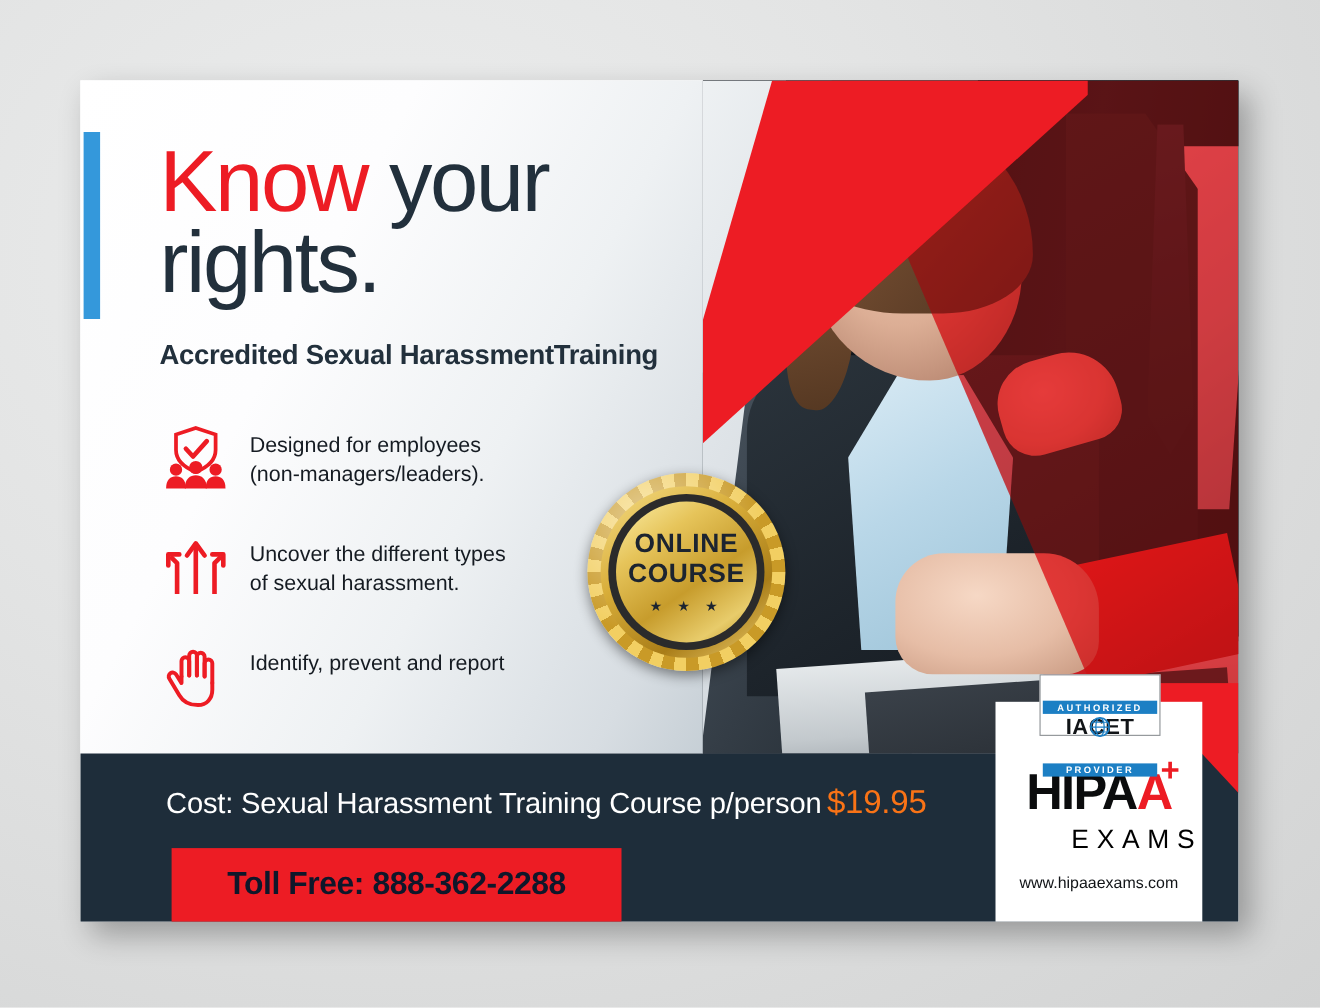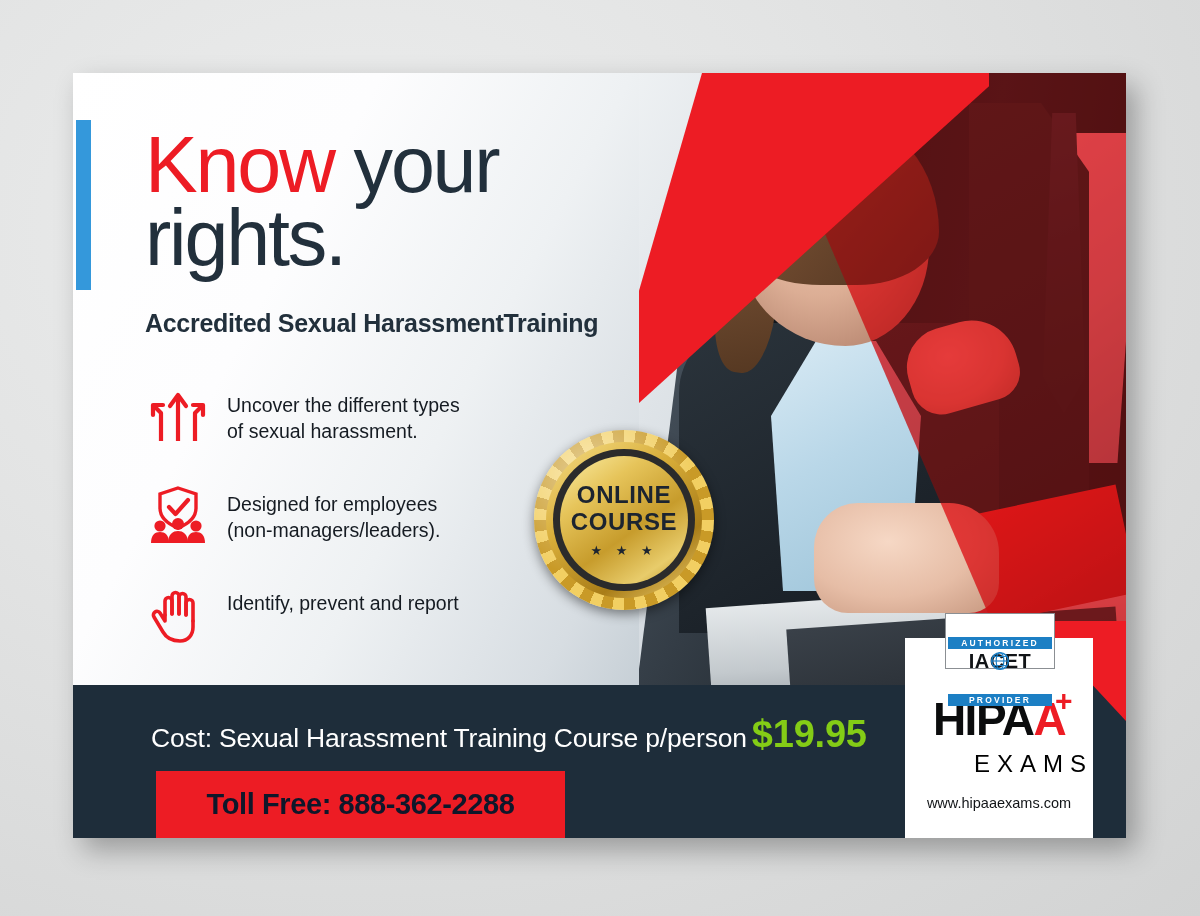--- a/index.html
+++ b/index.html
@@ -267,23 +267,23 @@
   }
   .cost-line {
     position: absolute;
     left: 78px; top: 28px;
     font-size: 26.5px;
     color: #ffffff;
     white-space: nowrap;
     letter-spacing: -0.2px;
   }
   .cost-price {
-    color: #84cc16;
-    font-weight: bold;
-    font-size: 38px;
+    color: #f97316;
+    font-weight: normal;
+    font-size: 30px;
     margin-left: 5px;
   }
   .tollfree-box {
     position: absolute;
     left: 83px; top: 86px;
     width: 409px; height: 67px;
     background: #ed1c24;
     display: flex;
     align-items: center;
     justify-content: center;
@@ -400,56 +400,56 @@
     <div class="blue-accent-bar"></div>
 
     <div class="headline">
       <span class="hl-red">Know</span><span> your</span><br>
       <span>rights.</span>
     </div>
 
     <div class="subheadline">Accredited Sexual HarassmentTraining</div>
 
     <div class="feature-list">
+
+      <div class="feature-row">
+        <div class="feature-icon">
+          <svg width="56" height="58" viewBox="0 0 56 58">
+            <path d="M28 2 L46 8 L46 22 C46 32 38 38 28 42 C18 38 10 32 10 22 L10 8 Z" fill="none" stroke="#ed1c24" stroke-width="3.4"></path>
+            <path d="M19 21 L25.5 28 L38 14" fill="none" stroke="#ed1c24" stroke-width="4.2" stroke-linecap="round" stroke-linejoin="round"></path>
+            <circle cx="10" cy="40" r="5.6" fill="#ed1c24"></circle>
+            <path d="M1 57 C1 49 5 46 10 46 C15 46 19 49 19 57 Z" fill="#ed1c24"></path>
+            <circle cx="28" cy="38" r="6" fill="#ed1c24"></circle>
+            <path d="M18 57 C18 48 23 45 28 45 C33 45 38 48 38 57 Z" fill="#ed1c24"></path>
+            <circle cx="46" cy="40" r="5.6" fill="#ed1c24"></circle>
+            <path d="M37 57 C37 49 41 46 46 46 C51 46 55 49 55 57 Z" fill="#ed1c24"></path>
+          </svg>
+        </div>
+        <div class="feature-text">
+          <span>Designed for employees</span><br>
+          <span>(non-managers/leaders).</span>
+        </div>
+      </div>
 
       <div class="feature-row">
         <div class="feature-icon">
           <svg width="56" height="58" viewBox="0 0 56 58">
             <g fill="none" stroke="#ed1c24" stroke-width="4.2" stroke-linejoin="round">
               <path d="M28 54 L28 10"></path>
               <path d="M20 19 L28 8 L36 19" stroke-linecap="round"></path>
               <path d="M11 54 L11 26 L5 20"></path>
               <path d="M3 28 L3 18 L13 18" stroke-linecap="round"></path>
               <path d="M45 54 L45 26 L51 20"></path>
               <path d="M53 28 L53 18 L43 18" stroke-linecap="round"></path>
             </g>
           </svg>
         </div>
         <div class="feature-text">
           <span>Uncover the different types</span><br>
           <span>of sexual harassment.</span>
-        </div>
-      </div>
-
-      <div class="feature-row">
-        <div class="feature-icon">
-          <svg width="56" height="58" viewBox="0 0 56 58">
-            <path d="M28 2 L46 8 L46 22 C46 32 38 38 28 42 C18 38 10 32 10 22 L10 8 Z" fill="none" stroke="#ed1c24" stroke-width="3.4"></path>
-            <path d="M19 21 L25.5 28 L38 14" fill="none" stroke="#ed1c24" stroke-width="4.2" stroke-linecap="round" stroke-linejoin="round"></path>
-            <circle cx="10" cy="40" r="5.6" fill="#ed1c24"></circle>
-            <path d="M1 57 C1 49 5 46 10 46 C15 46 19 49 19 57 Z" fill="#ed1c24"></path>
-            <circle cx="28" cy="38" r="6" fill="#ed1c24"></circle>
-            <path d="M18 57 C18 48 23 45 28 45 C33 45 38 48 38 57 Z" fill="#ed1c24"></path>
-            <circle cx="46" cy="40" r="5.6" fill="#ed1c24"></circle>
-            <path d="M37 57 C37 49 41 46 46 46 C51 46 55 49 55 57 Z" fill="#ed1c24"></path>
-          </svg>
-        </div>
-        <div class="feature-text">
-          <span>Designed for employees</span><br>
-          <span>(non-managers/leaders).</span>
         </div>
       </div>
 
       <div class="feature-row">
         <div class="feature-icon">
           <svg width="56" height="58" viewBox="0 0 56 58">
             <g fill="none" stroke="#ed1c24" stroke-width="3.6" stroke-linecap="round" stroke-linejoin="round">
               <path d="M15 30 L15 16 A3.5 3.5 0 0 1 22 16 L22 29"></path>
               <path d="M22 29 L22 11 A3.5 3.5 0 0 1 29 11 L29 29"></path>
               <path d="M29 29 L29 12 A3.5 3.5 0 0 1 36 12 L36 30"></path>

